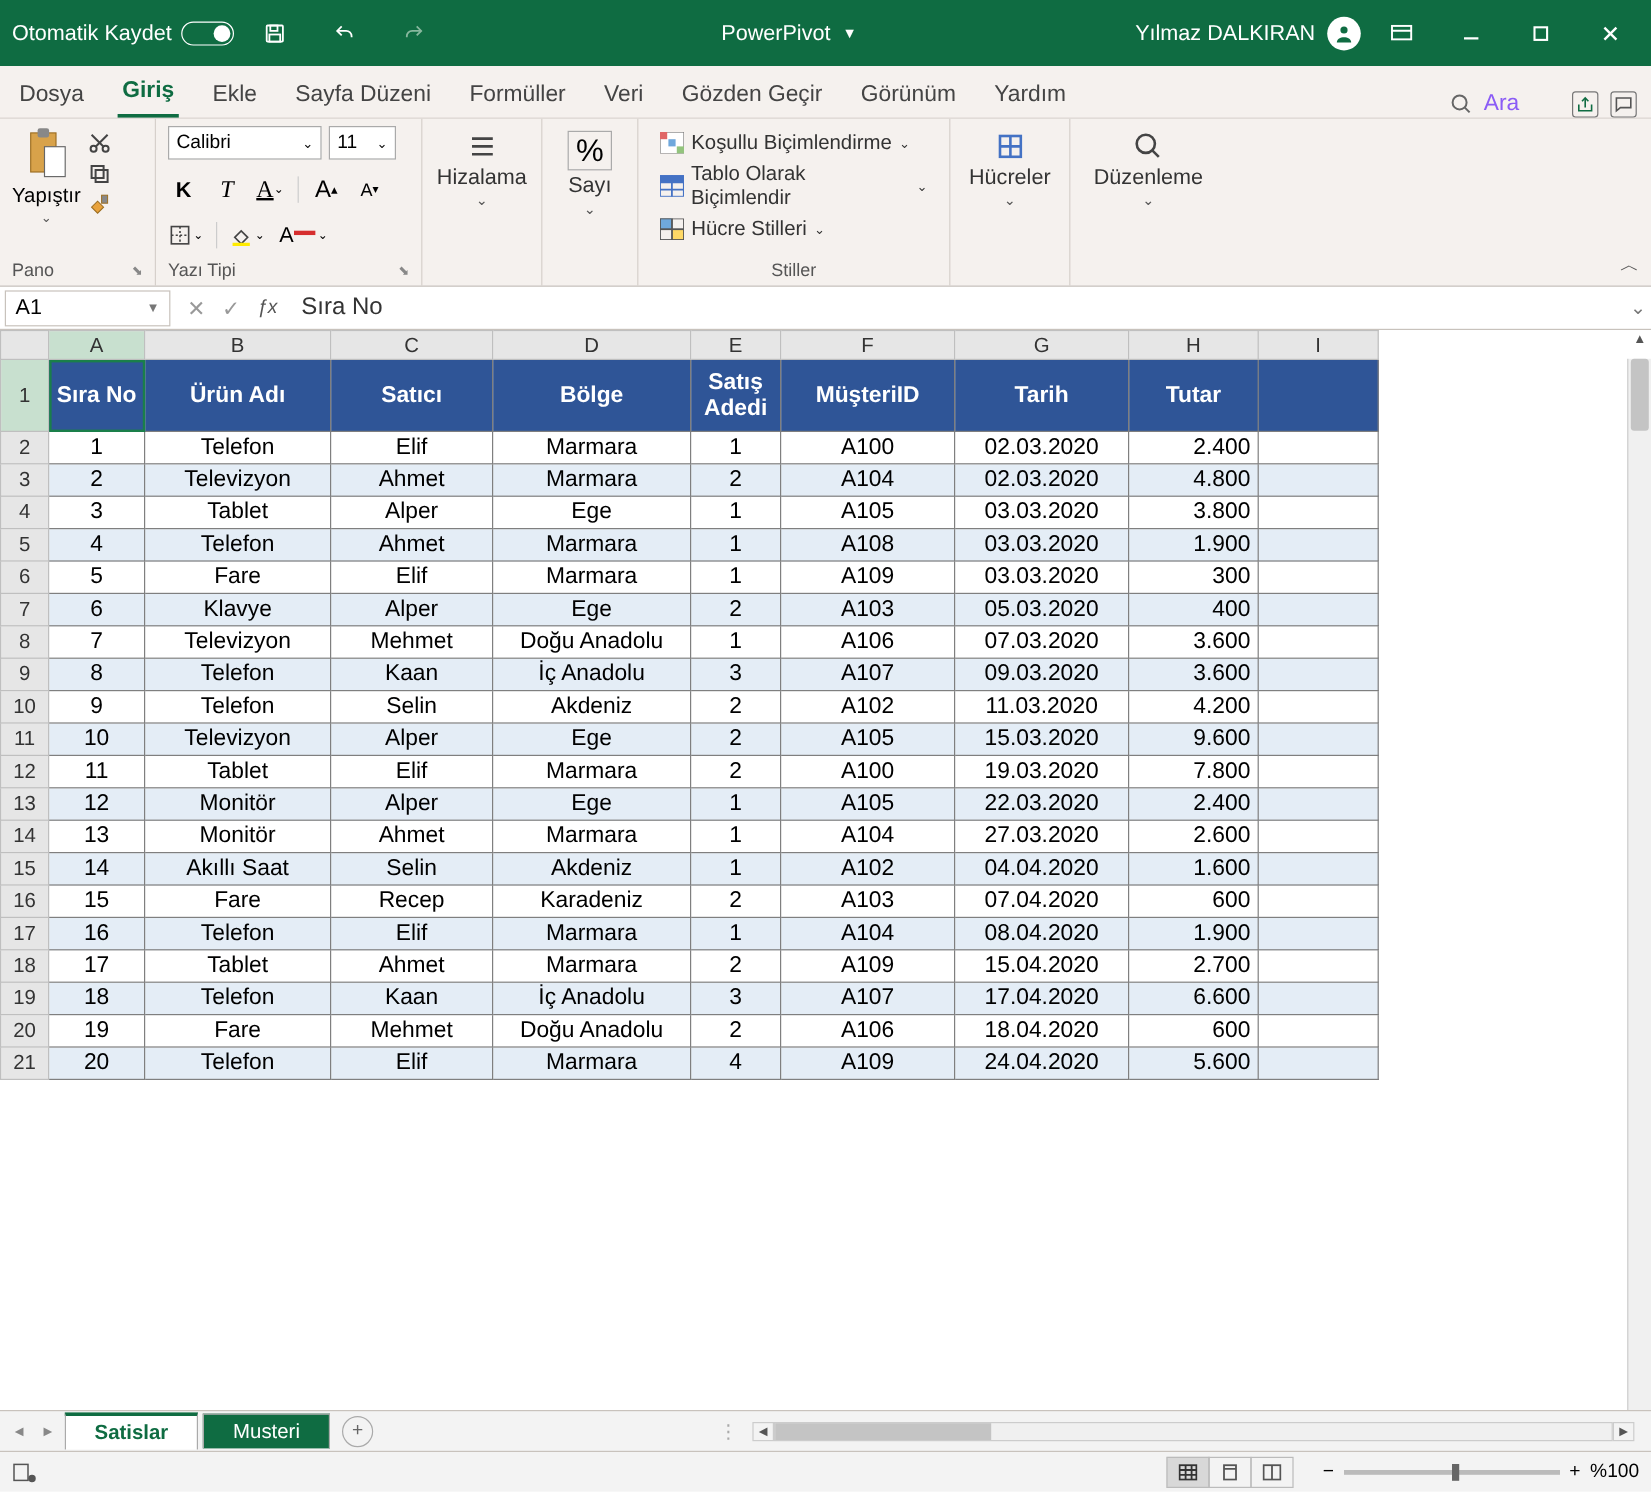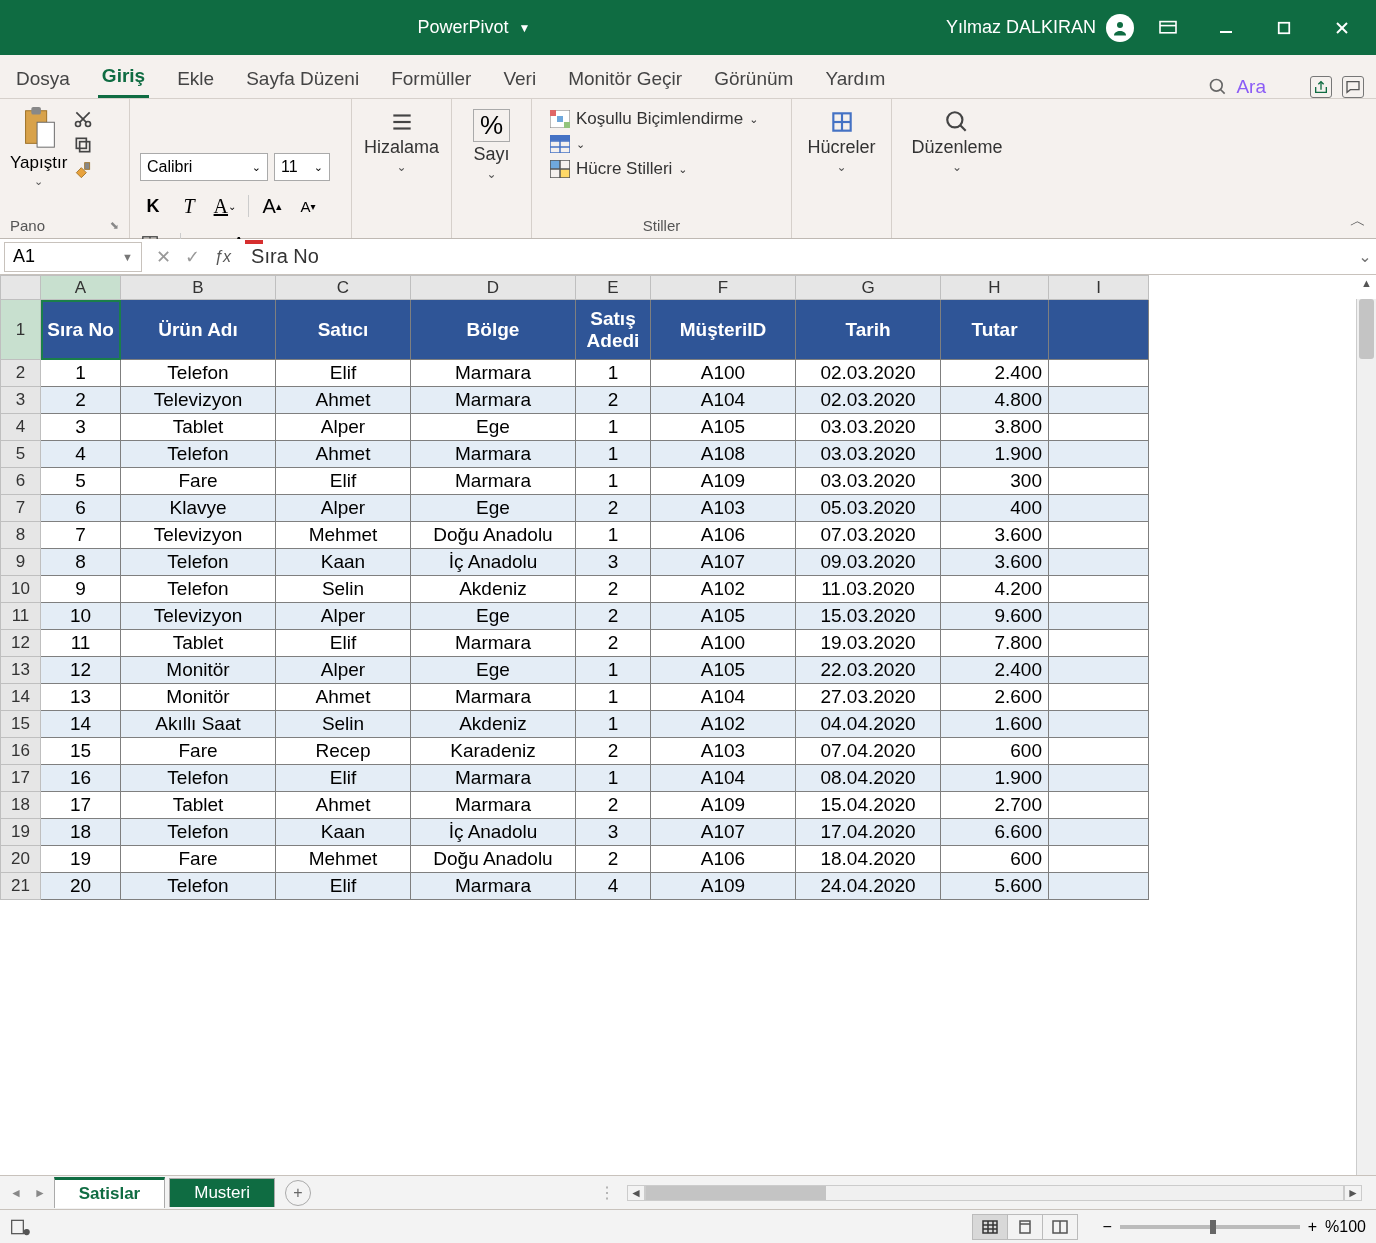--- a/index.html
+++ b/index.html
@@ -99,20 +99,45 @@
   .zoom .slider{width:180px;height:4px;background:#bbb;position:relative;}
   .zoom .slider::after{content:"";position:absolute;left:50%;top:-5px;width:6px;height:14px;background:#666;}
   .launcher-row{display:flex;justify-content:space-between;align-items:center;}
   svg{display:block;}
   .grid-scroll{overflow:hidden;position:relative;flex:1;}
 </style>
 </head>
 <body>
 
 <div class="titlebar">
+  <div class="left">
+    <div class="autosave">
+      <span>Otomatik Kaydet</span>
+      <span class="toggle"></span>
+    </div>
+    <span class="btn">
+      <svg class="ico" viewBox="0 0 24 24" fill="none" stroke="#fff" stroke-width="2">
+          <rect x="3" y="3" width="18" height="18" rx="1"></rect>
+          <rect x="7" y="3" width="8" height="6"></rect>
+          <rect x="6" y="13" width="12" height="8"></rect>
+        </svg>
+    </span>
+    <span class="btn">
+      <svg class="ico" viewBox="0 0 24 24" fill="none" stroke="#fff" stroke-width="2">
+          <path d="M9 14l-5-5 5-5"></path>
+          <path d="M4 9h10a6 6 0 016 6v1"></path>
+        </svg>
+    </span>
+    <span class="btn">
+      <svg class="ico" viewBox="0 0 24 24" fill="none" stroke="#88b89e" stroke-width="2">
+          <path d="M15 14l5-5-5-5"></path>
+          <path d="M20 9H10a6 6 0 00-6 6v1"></path>
+        </svg>
+    </span>
+  </div>
   <div class="center">
     <span>PowerPivot</span>
     <span style="font-size:12px;">▼</span>
   </div>
   <div class="right">
     <span style="font-size:18px;">Yılmaz DALKIRAN</span>
     <span class="avatar">
       <svg viewBox="0 0 24 24" fill="#0f6c42">
           <circle cx="12" cy="8" r="4"></circle>
           <path d="M4 22c0-4 4-6 8-6s8 2 8 6"></path>
@@ -143,21 +168,21 @@
   </div>
 </div>
 
 <div class="ribbon-tabs">
   <div class="tab">Dosya</div>
   <div class="tab active">Giriş</div>
   <div class="tab">Ekle</div>
   <div class="tab">Sayfa Düzeni</div>
   <div class="tab">Formüller</div>
   <div class="tab">Veri</div>
-  <div class="tab">Monitör Geçir</div>
+  <div class="tab">Gözden Geçir</div>
   <div class="tab">Görünüm</div>
   <div class="tab">Yardım</div>
   <div class="search">
     <svg width="20" height="20" viewBox="0 0 24 24" fill="none" stroke="#666" stroke-width="2">
         <circle cx="10" cy="10" r="7"></circle>
         <line x1="20" y1="20" x2="15" y2="15"></line>
       </svg>
     <span>Ara</span>
   </div>
   <div class="corner">
@@ -212,21 +237,21 @@
           </span>
       </div>
     </div>
     <div class="launcher-row">
         <span class="label">Pano</span>
         <span class="launcher">⬊</span>
       </div>
   </div>
 
   <div class="group" style="width:222px;">
-    <div class="controls" style="flex-direction:column;align-items:flex-start;margin-top:48px;">
+    <div class="controls" style="flex-direction:column;align-items:flex-start;">
       <div class="font-row1">
         <div class="combo name">
             <span>Calibri</span>
             <span style="margin-left:auto;font-size:11px;">⌄</span>
           </div>
         <div class="combo size">
             <span>11</span>
             <span style="margin-left:auto;font-size:11px;">⌄</span>
           </div>
       </div>
@@ -313,20 +338,21 @@
             <span style="font-size:11px;">⌄</span>
       </div>
       <div class="row">
         <svg width="20" height="18" viewBox="0 0 20 18" fill="none" stroke="#4472c4" stroke-width="1.5">
               <rect x="0" y="0" width="20" height="18"></rect>
               <line x1="0" y1="6" x2="20" y2="6"></line>
               <line x1="0" y1="12" x2="20" y2="12"></line>
               <line x1="10" y1="0" x2="10" y2="18"></line>
               <rect x="0" y="0" width="20" height="5" fill="#4472c4"></rect>
             </svg>
+        <span>Tablo Olarak Biçimlendir</span>
             <span style="font-size:11px;">⌄</span>
       </div>
       <div class="row">
         <svg width="20" height="18" viewBox="0 0 20 18" fill="none" stroke="#555" stroke-width="1.5">
               <rect x="0" y="0" width="20" height="18"></rect>
               <rect x="0" y="0" width="10" height="9" fill="#6fa8dc"></rect>
               <rect x="10" y="9" width="10" height="9" fill="#ffd966"></rect>
             </svg>
         <span>Hücre Stilleri</span>
             <span style="font-size:11px;">⌄</span>

